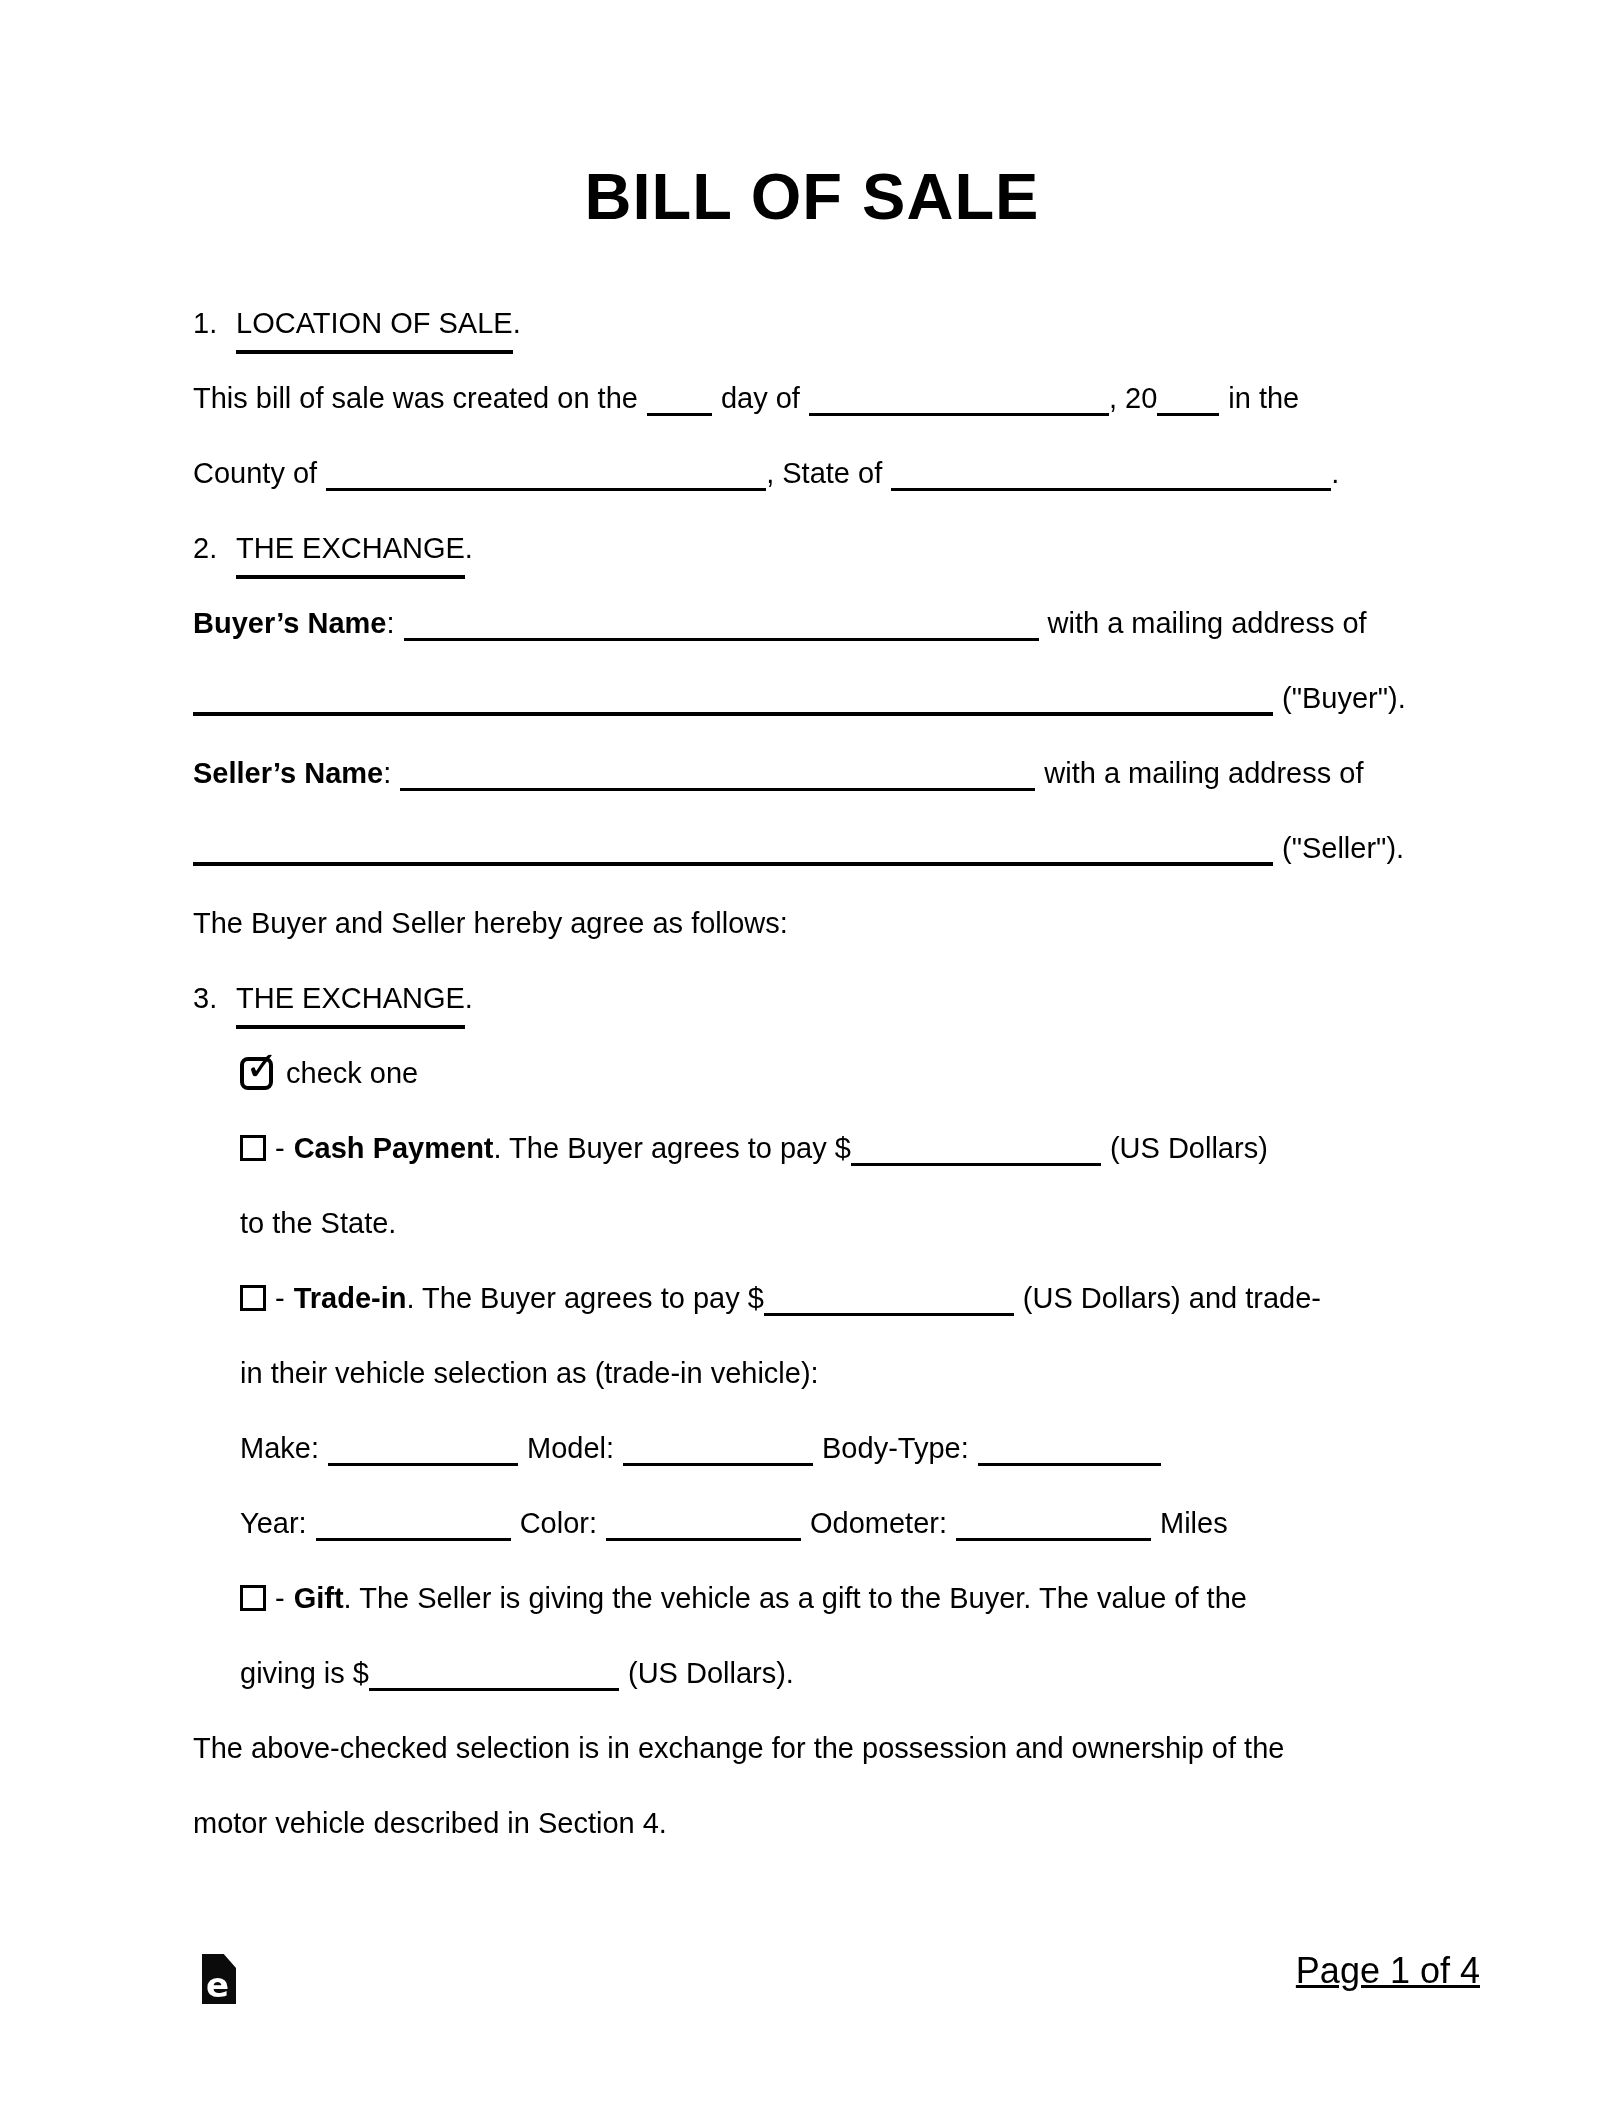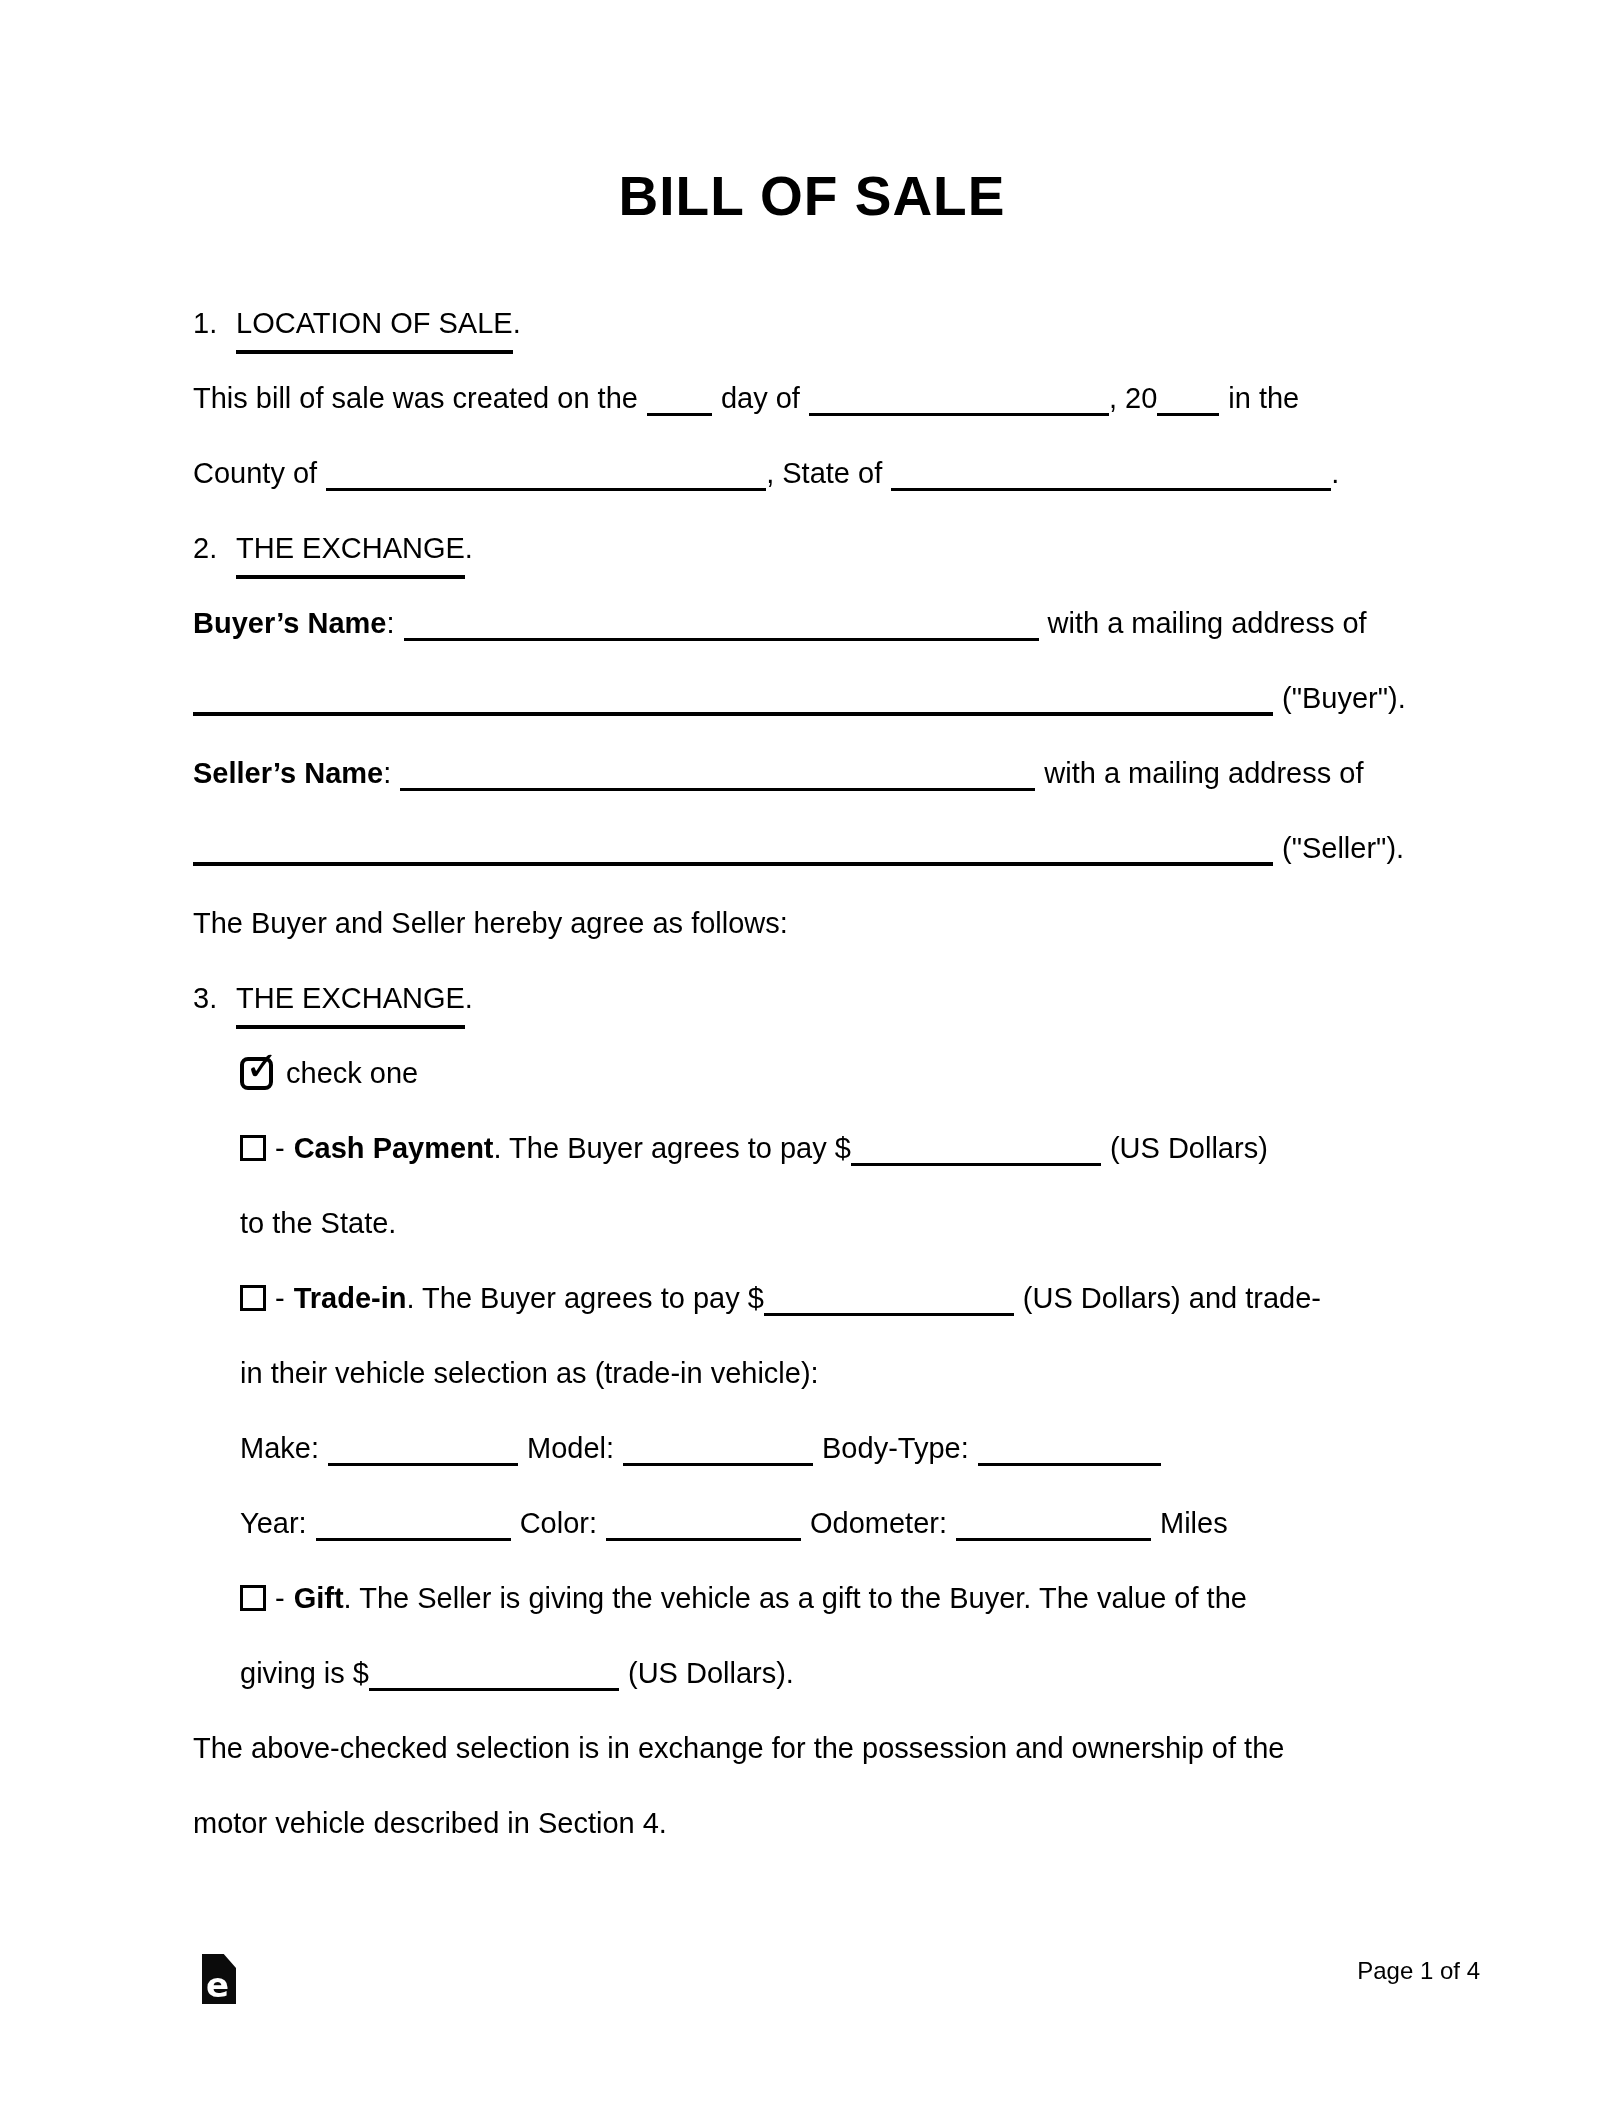--- a/index.html
+++ b/index.html
@@ -10,21 +10,21 @@
     margin:0 auto;
     background:#ffffff;
     color:#000;
     font-family:"Liberation Sans", sans-serif;
     font-size:29px;
     overflow:hidden;
   }
   .title {
     position:absolute; top:159px; left:0; right:0;
     text-align:center;
-    font-size:55px; font-weight:bold;
+    font-size:65px; font-weight:bold;
     line-height:75px;
     letter-spacing:1px;
   }
   .content {
     position:absolute; top:286px; left:193px; width:1244px;
   }
   .ln { line-height:75px; white-space:nowrap; }
   .ind { padding-left:47px; }
 
   .sec-num { display:inline-block; width:43px; }
@@ -101,21 +101,21 @@
     width:12px; height:13px; background:#0b0b0b;
     -webkit-clip-path:polygon(0 0, 100% 100%, 0 100%);
     clip-path:polygon(0 0, 100% 100%, 0 100%);
   }
   .logo-letter {
     position:absolute; left:4px; bottom:2px;
     color:#fff; font-weight:bold; font-size:34px;
     font-family:"DejaVu Sans", sans-serif;
     line-height:1;
   }
-  .page-label { font-size:24px; line-height:34px; }
+  .page-label { font-size:36px; line-height:34px;text-decoration:underline; }
 </style>
 </head>
 <body>
 
 <div class="page">
 
   <div class="title">BILL OF SALE</div>
 
   <div class="content">
 

